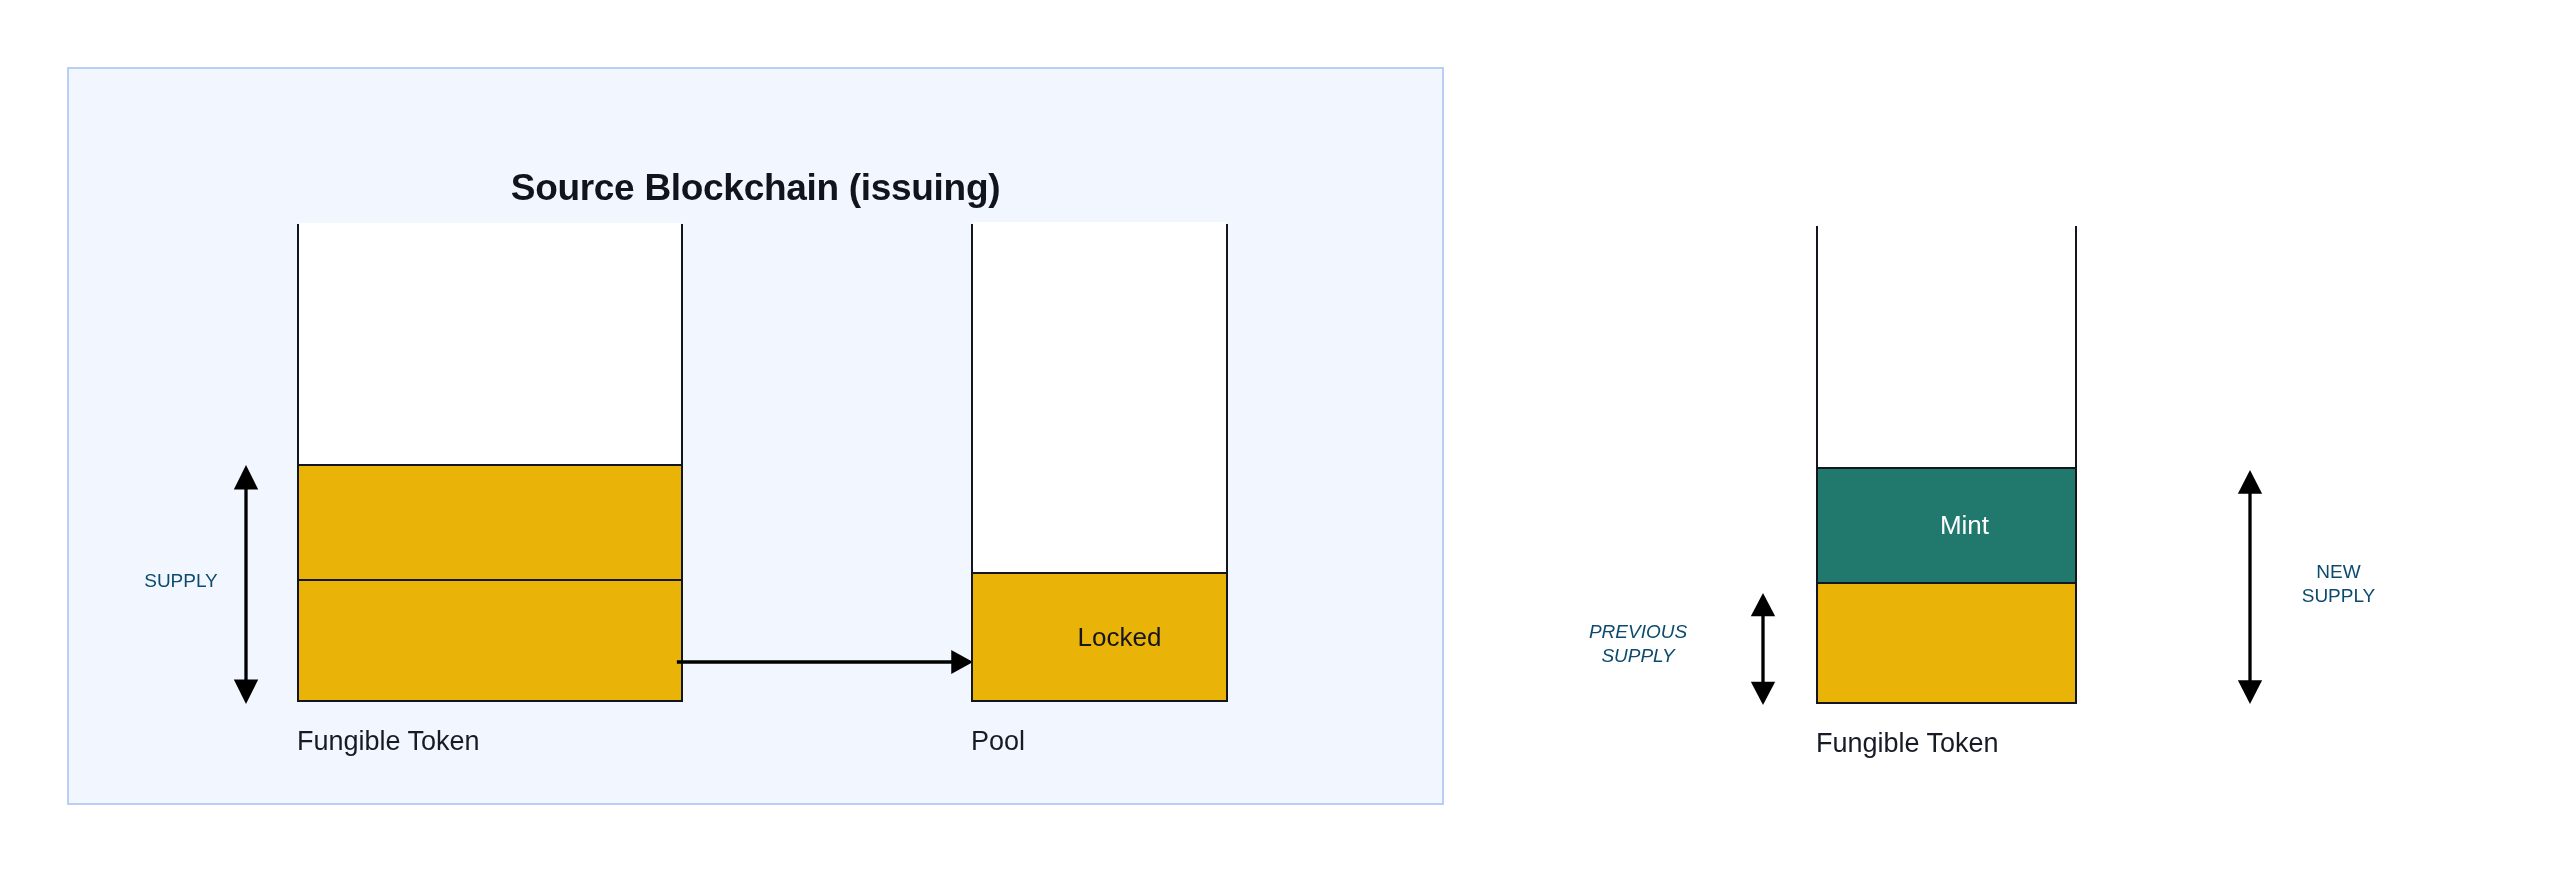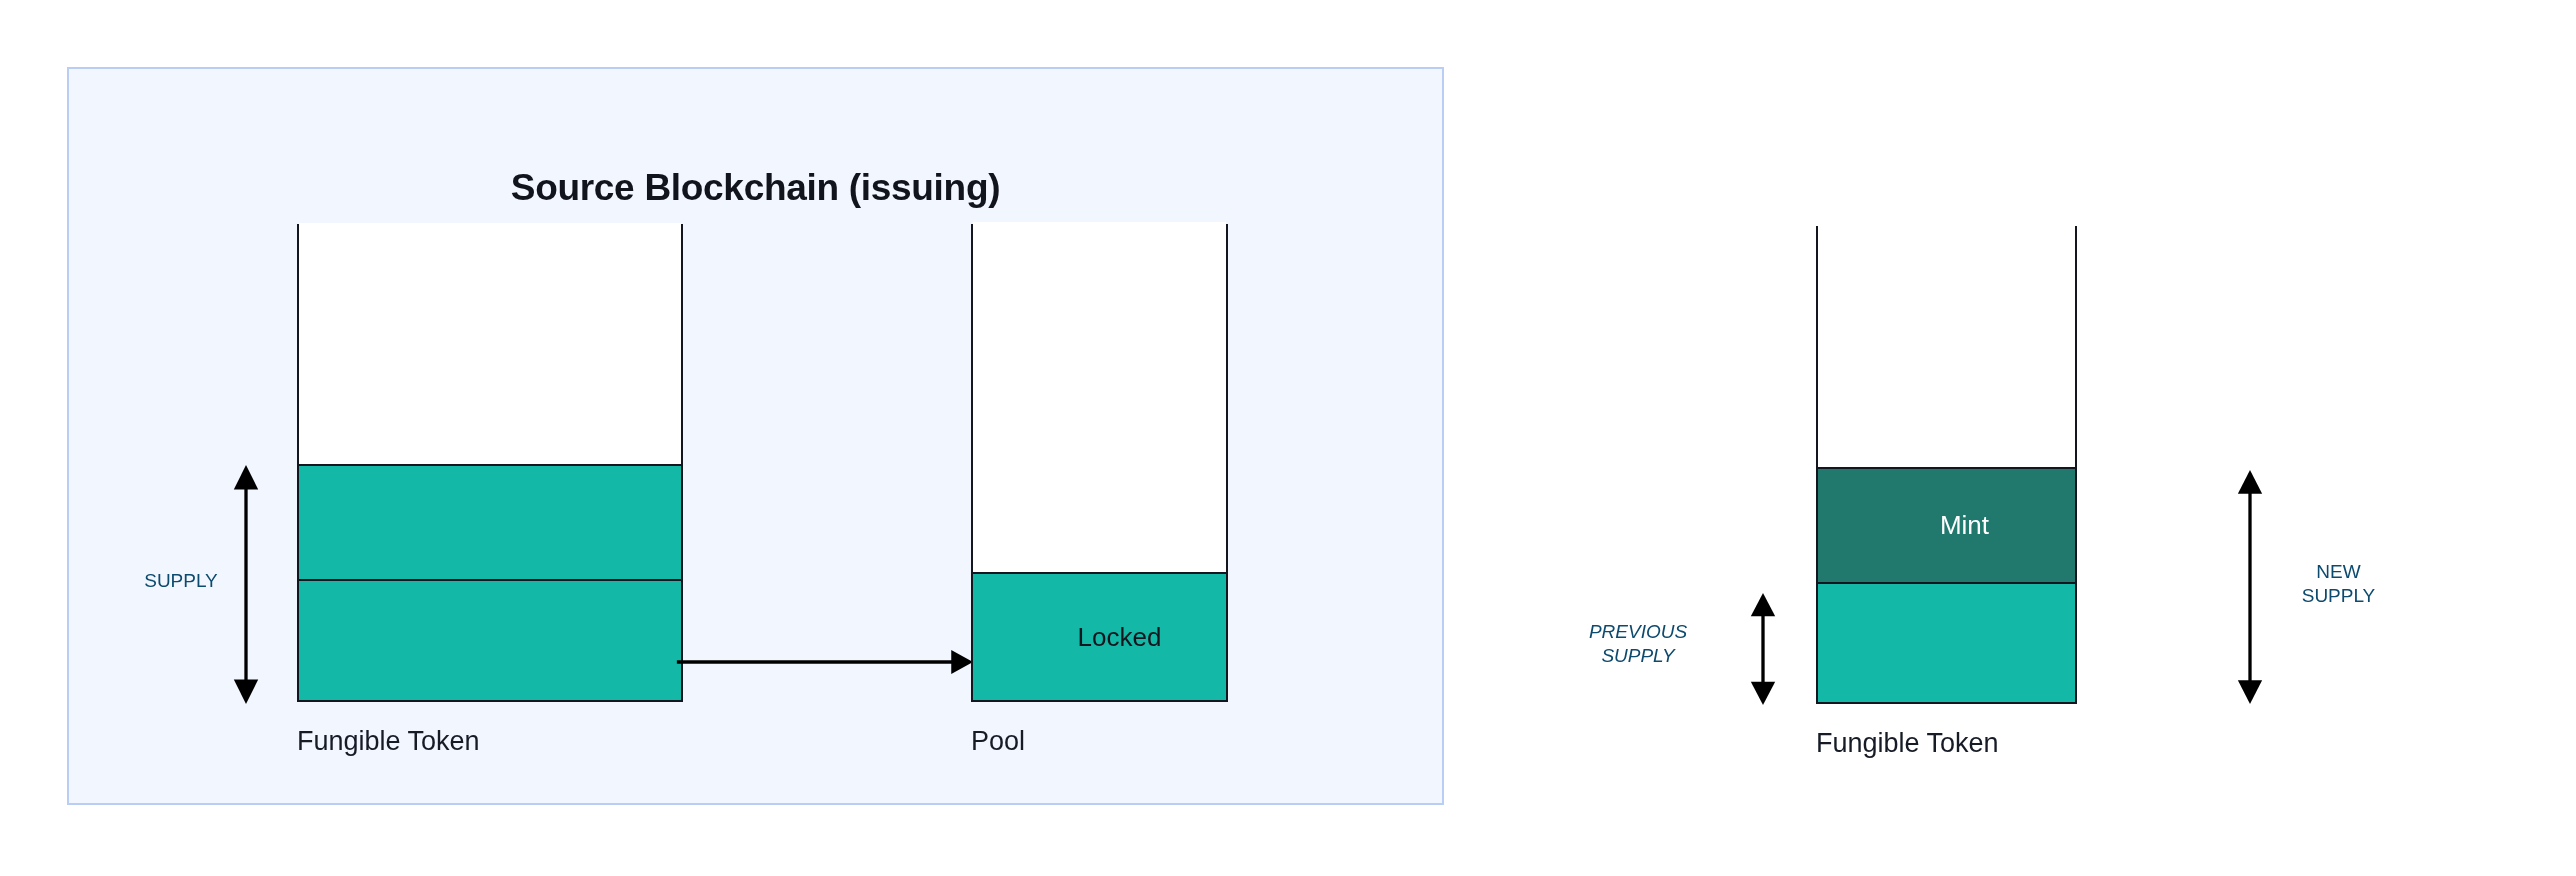--- a/index.html
+++ b/index.html
@@ -76,21 +76,21 @@
     display: flex;
     align-items: center;
     justify-content: center;
     position: relative;
   }
   .seg-empty {
     background: #ffffff;
     flex: 1 1 auto;
   }
   .seg-yellow {
-    background: #14b8a6;
+    background: #eab308;
     border-top: 2.8px solid #14161f;
     padding-left: 40px;
   }
   .seg-teal {
     background: #21796e;
     border-top: 2.8px solid #14161f;
   }
   .seg-divider {
     border-top: 2.8px solid #14161f;
   }

